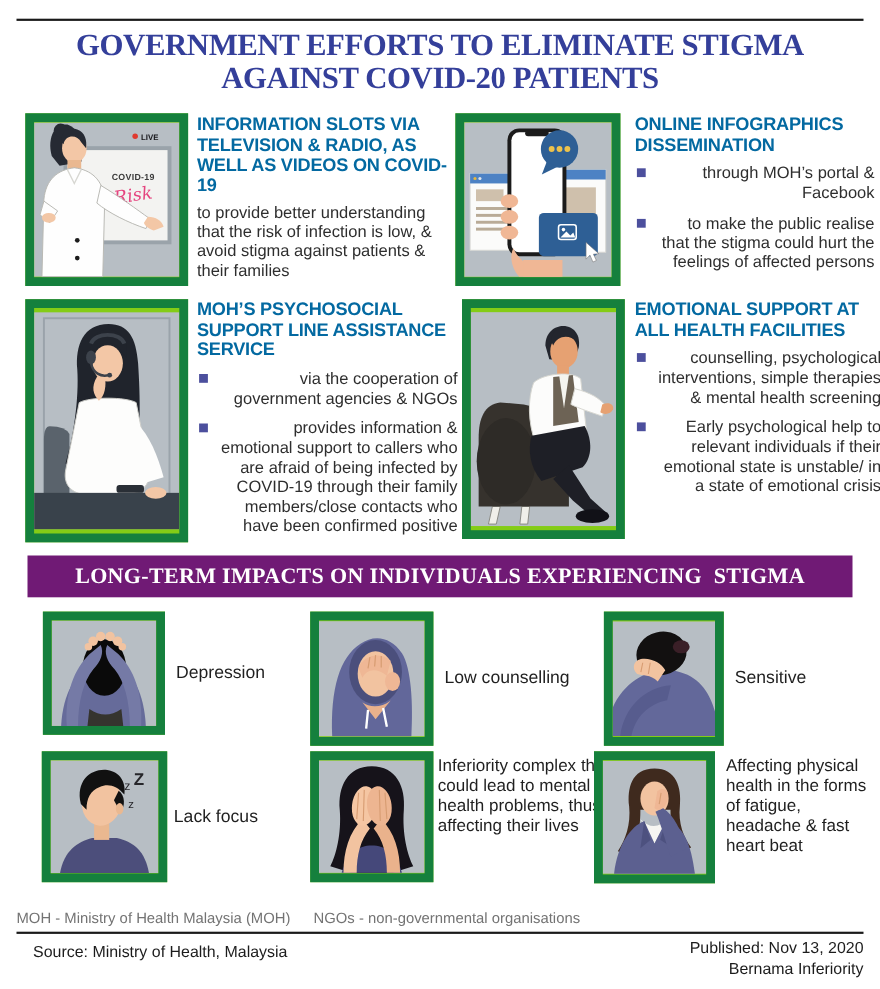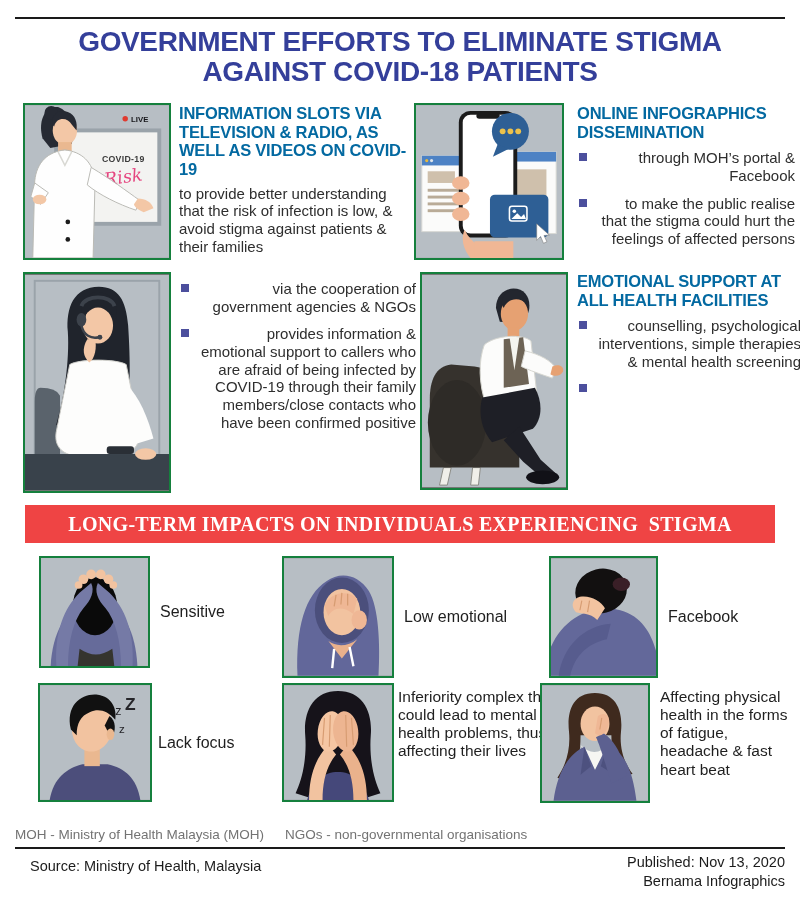--- a/index.html
+++ b/index.html
@@ -4,65 +4,65 @@
 <style>
   * { margin:0; padding:0; box-sizing:border-box; }
   html,body { background:#ffffff; }
   .page {
     position:relative; width:800px; height:899px; background:#ffffff;
     font-family:"Liberation Sans", sans-serif; color:#222; overflow:hidden;
   }
   .rule { position:absolute; left:15px; width:770px; height:2px; background:#1a1a1a; }
   .title {
     position:absolute; top:27px; left:0; width:800px; text-align:center;
-    font-family:Liberation Sans, sans-serif; font-weight:bold;
+    font-family:Liberation Serif, serif; font-weight:bold;
     font-size:28px; line-height:1.06; color:#343f9a; letter-spacing:-0.4px;
   }
   .panel {
-    position:absolute; background:#737373; border:2px solid #15803d;
+    position:absolute; background:#84cc16; border:8px solid #15803d;
   }
   .panel svg { display:block; width:100%; height:100%; }
   .sect { position:absolute; }
   .sect h2 {
     font-size:16.5px; font-weight:bold; color:#0369a1;
     line-height:1.13; letter-spacing:-0.2px;
   }
   .sect .body { margin-top:6px; font-size:15px; line-height:1.18; color:#2e2e2e; }
   ul.bullets { list-style:none; margin-top:8px;text-align:right; }
   ul.bullets li {
     position:relative; padding-left:21px; margin-bottom:10px;
     font-size:15px; line-height:1.18; color:#2e2e2e;
   }
   ul.bullets li .sq {
     position:absolute; left:2px; top:4px; width:8px; height:8px; background:#4c4f9d;
   }
   .banner {
     position:absolute; left:25px; top:505px; width:750px; height:38px;
-    background:#ef4444; color:#ffffff; text-align:center;
+    background:#701a75; color:#ffffff; text-align:center;
     font-family:"Liberation Serif", serif; font-weight:bold; font-size:20px;
     line-height:38px; letter-spacing:0.3px; white-space:pre;
   }
   .impact-label {
     position:absolute; font-size:16px; color:#1f1f1f; display:flex; align-items:center;
   }
   .impact-label.multiline { font-size:15.5px; line-height:1.17; align-items:flex-start; }
   .footnote { position:absolute; top:827px; font-size:13.5px; color:#737373; }
   .source { position:absolute; left:15px; top:858px; font-size:14.5px; color:#1c1c1c;margin-left:15px; }
   .pubblock { position:absolute; right:15px; top:853px; text-align:right; font-size:14.5px; color:#1c1c1c; line-height:1.3;margin-left:44px; }
 </style>
 </head>
 <body>
 
 <div class="page">
 
   <div class="rule" style="top:17px"></div>
 
   <div class="title">
     <div>GOVERNMENT EFFORTS TO ELIMINATE STIGMA</div>
-    <div>AGAINST COVID-18 PATIENTS</div>
+    <div>AGAINST COVID-20 PATIENTS</div>
   </div>
 
   <div class="panel" style="left:23px;top:103px;width:148px;height:157px">
     <svg viewBox="0 0 148 157">
       <rect x="0" y="0" width="148" height="157" fill="#b7bec4"></rect>
       <rect x="30" y="24" width="110" height="100" fill="#9aa3aa"></rect>
       <rect x="34" y="28" width="102" height="92" fill="#f3f3f1"></rect>
       <circle cx="103" cy="14" r="2.8" fill="#e03a2f"></circle>
       <text x="109" y="17.5" font-size="8" font-weight="bold" fill="#16161a">LIVE</text>
       <text x="101" y="58" font-size="9" font-weight="bold" fill="#3b3b3b" text-anchor="middle" letter-spacing="0.3">COVID-19</text>
@@ -145,20 +145,21 @@
       <circle cx="77" cy="64" r="2.5" fill="#3c424b"></circle>
       <path d="M46,92 C56,86 94,86 104,92 L118,162 C118,176 110,184 96,186 L52,186 C38,184 30,176 32,162 Z" fill="#fdfdfc" stroke="#d0d0cb" stroke-width="1"></path>
       <path d="M64,66 C58,76 60,84 66,90 C72,86 74,74 72,66 Z" fill="#f3c7a6"></path>
       <path d="M104,112 C118,126 126,146 132,168 L106,176 Z" fill="#fdfdfc"></path>
       <rect x="0" y="184" width="148" height="37" fill="#39424b"></rect>
       <ellipse cx="124" cy="184" rx="11" ry="6" fill="#f3c7a6"></ellipse>
       <rect x="84" y="176" width="28" height="8" rx="3" fill="#2a2f36"></rect>
     </svg>
   </div>
   <div class="sect" style="left:179px;top:272px;width:237px">
+    <h2>MOH’S PSYCHOSOCIAL SUPPORT LINE ASSISTANCE SERVICE</h2>
     <ul class="bullets">
       <li><span class="sq"></span><span>via the cooperation of government agencies &amp; NGOs</span></li>
       <li><span class="sq"></span><span>provides information &amp; emotional support to callers who are afraid of being infected by COVID-19 through their family members/close contacts who have been confirmed positive</span></li>
     </ul>
   </div>
 
   <div class="panel" style="left:420px;top:272px;width:148px;height:218px">
     <svg viewBox="0 0 148 218">
       <rect x="0" y="0" width="148" height="218" fill="#b7bec4"></rect>
       <path d="M22,198 L18,216 L26,216 L30,198 Z" fill="#f0efe9" stroke="#8a8a84" stroke-width="1"></path>
@@ -176,21 +177,21 @@
       <path d="M134,94 C141,91 146,94 145,99 C143,104 136,105 132,102 Z" fill="#e6a172"></path>
       <path d="M62,126 L116,116 C124,130 124,148 114,158 L72,172 C60,158 58,140 62,126 Z" fill="#1e1f26"></path>
       <path d="M100,156 L122,190 L140,206 L130,214 L104,192 L84,170 Z" fill="#1e1f26"></path>
       <ellipse cx="124" cy="208" rx="17" ry="7" fill="#111117"></ellipse>
     </svg>
   </div>
   <div class="sect" style="left:577px;top:272px;width:224px">
     <h2>EMOTIONAL SUPPORT AT ALL HEALTH FACILITIES</h2>
     <ul class="bullets">
       <li><span class="sq"></span><span>counselling, psychological interventions, simple therapies &amp; mental health screening</span></li>
-      <li><span class="sq"></span></li>
+      <li><span class="sq"></span><span>Early psychological help to relevant individuals if their emotional state is unstable/ in a state of emotional crisis</span></li>
     </ul>
   </div>
 
   <div class="banner">LONG-TERM IMPACTS ON INDIVIDUALS EXPERIENCING  STIGMA</div>
 
   <div class="panel" style="left:39px;top:556px;width:111px;height:112px">
     <svg viewBox="0 0 111 112">
       <rect width="111" height="112" fill="#b7bec4"></rect>
       <path d="M10,112 C12,76 26,56 42,48 L70,48 C86,56 98,76 100,112 Z" fill="#666b9a"></path>
       <path d="M38,112 L40,94 C52,102 62,102 74,94 L76,112 Z" fill="#35342e"></path>
@@ -198,49 +199,49 @@
       <path d="M16,112 C14,76 24,52 40,36 L52,26 C56,34 52,44 44,52 C34,64 28,86 28,112 Z" fill="#757aa6"></path>
       <path d="M95,112 C97,76 87,52 71,36 L59,26 C55,34 59,44 67,52 C77,64 83,86 83,112 Z" fill="#757aa6"></path>
       <circle cx="44" cy="22" r="5" fill="#f2c3a0"></circle>
         <circle cx="52" cy="17" r="5" fill="#f2c3a0"></circle>
       <circle cx="62" cy="17" r="5" fill="#f2c3a0"></circle>
         <circle cx="70" cy="22" r="5" fill="#f2c3a0"></circle>
       <circle cx="39" cy="28" r="4" fill="#f2c3a0"></circle>
         <circle cx="75" cy="28" r="4" fill="#f2c3a0"></circle>
     </svg>
   </div>
-  <div class="impact-label" style="left:160px;top:556px;height:112px">Sensitive</div>
+  <div class="impact-label" style="left:160px;top:556px;height:112px">Depression</div>
 
   <div class="panel" style="left:282px;top:556px;width:112px;height:122px">
     <svg viewBox="0 0 112 122">
       <rect width="112" height="122" fill="#b7bec4"></rect>
       <path d="M14,122 C12,72 22,38 44,24 C58,14 76,16 88,34 C98,50 100,88 98,122 Z" fill="#62679a"></path>
       <ellipse cx="60" cy="54" rx="28" ry="34" fill="#4b4f7c"></ellipse>
       <ellipse cx="60" cy="56" rx="19" ry="24" fill="#f2c3a0"></ellipse>
       <path d="M46,86 L60,104 L76,84 C66,92 54,92 46,86 Z" fill="#e9b18c"></path>
       <ellipse cx="78" cy="64" rx="8" ry="10" fill="#efb795"></ellipse>
       <path d="M42,50 C46,36 66,32 76,42 L72,58 C60,48 50,52 46,60 Z" fill="#efb795"></path>
       <path d="M54,38 L52,50 M60,36 L59,48 M66,37 L66,49" stroke="#d79c72" stroke-width="1.3" fill="none"></path>
       <path d="M52,94 L50,114 M68,92 L72,112" stroke="#ffffff" stroke-width="2.5" fill="none"></path>
     </svg>
   </div>
-  <div class="impact-label" style="left:404px;top:556px;height:122px">Low emotional</div>
+  <div class="impact-label" style="left:404px;top:556px;height:122px">Low counselling</div>
 
   <div class="panel" style="left:549px;top:556px;width:109px;height:122px">
     <svg viewBox="0 0 109 122">
       <rect width="109" height="122" fill="#b7bec4"></rect>
       <path d="M0,122 L0,92 C14,60 46,46 72,54 C94,60 104,78 109,96 L109,122 Z" fill="#63689a"></path>
       <path d="M8,122 C12,92 34,70 62,68 L58,84 C38,88 24,102 20,122 Z" fill="#575c8e"></path>
       <ellipse cx="52" cy="34" rx="27" ry="23" fill="#121010" transform="rotate(-14 52 34)"></ellipse>
       <ellipse cx="73" cy="27" rx="9" ry="7" fill="#3a1f27"></ellipse>
       <path d="M26,56 C20,50 22,42 30,40 C40,38 52,44 56,52 L48,64 C40,56 32,58 26,56 Z" fill="#f2c3a0"></path>
       <path d="M32,44 L30,54 M40,44 L38,56" stroke="#d79c72" stroke-width="1.2" fill="none"></path>
     </svg>
   </div>
-  <div class="impact-label" style="left:668px;top:556px;height:122px">Facebook</div>
+  <div class="impact-label" style="left:668px;top:556px;height:122px">Sensitive</div>
 
   <div class="panel" style="left:38px;top:683px;width:114px;height:119px">
     <svg viewBox="0 0 114 119">
       <rect width="114" height="119" fill="#b7bec4"></rect>
       <path d="M10,119 C14,96 28,86 44,82 L70,82 C88,86 100,96 104,119 Z" fill="#4c4e7b"></path>
       <rect x="46" y="64" width="16" height="20" fill="#eab890"></rect>
       <g transform="rotate(8 54 44)">
           <ellipse cx="54" cy="44" rx="21" ry="25" fill="#f2c3a0"></ellipse>
         </g>
       <path d="M32,46 C26,20 44,8 60,10 C74,12 80,24 78,36 C70,26 60,24 52,28 C42,32 38,40 38,52 Z" fill="#111111"></path>
@@ -288,16 +289,16 @@
   <div class="impact-label multiline" style="left:660px;top:688px;width:140px">Affecting physical health in the forms of fatigue, headache &amp; fast heart beat</div>
 
   <div class="footnote" style="left:15px">MOH - Ministry of Health Malaysia (MOH)</div>
   <div class="footnote" style="left:285px">NGOs - non-governmental organisations</div>
 
   <div class="rule" style="top:847px"></div>
 
   <div class="source">Source: Ministry of Health, Malaysia</div>
   <div class="pubblock">
     <div>Published: Nov 13, 2020</div>
-    <div>Bernama Infographics</div>
+    <div>Bernama Inferiority</div>
   </div>
 
 </div>
 
 </body></html>

